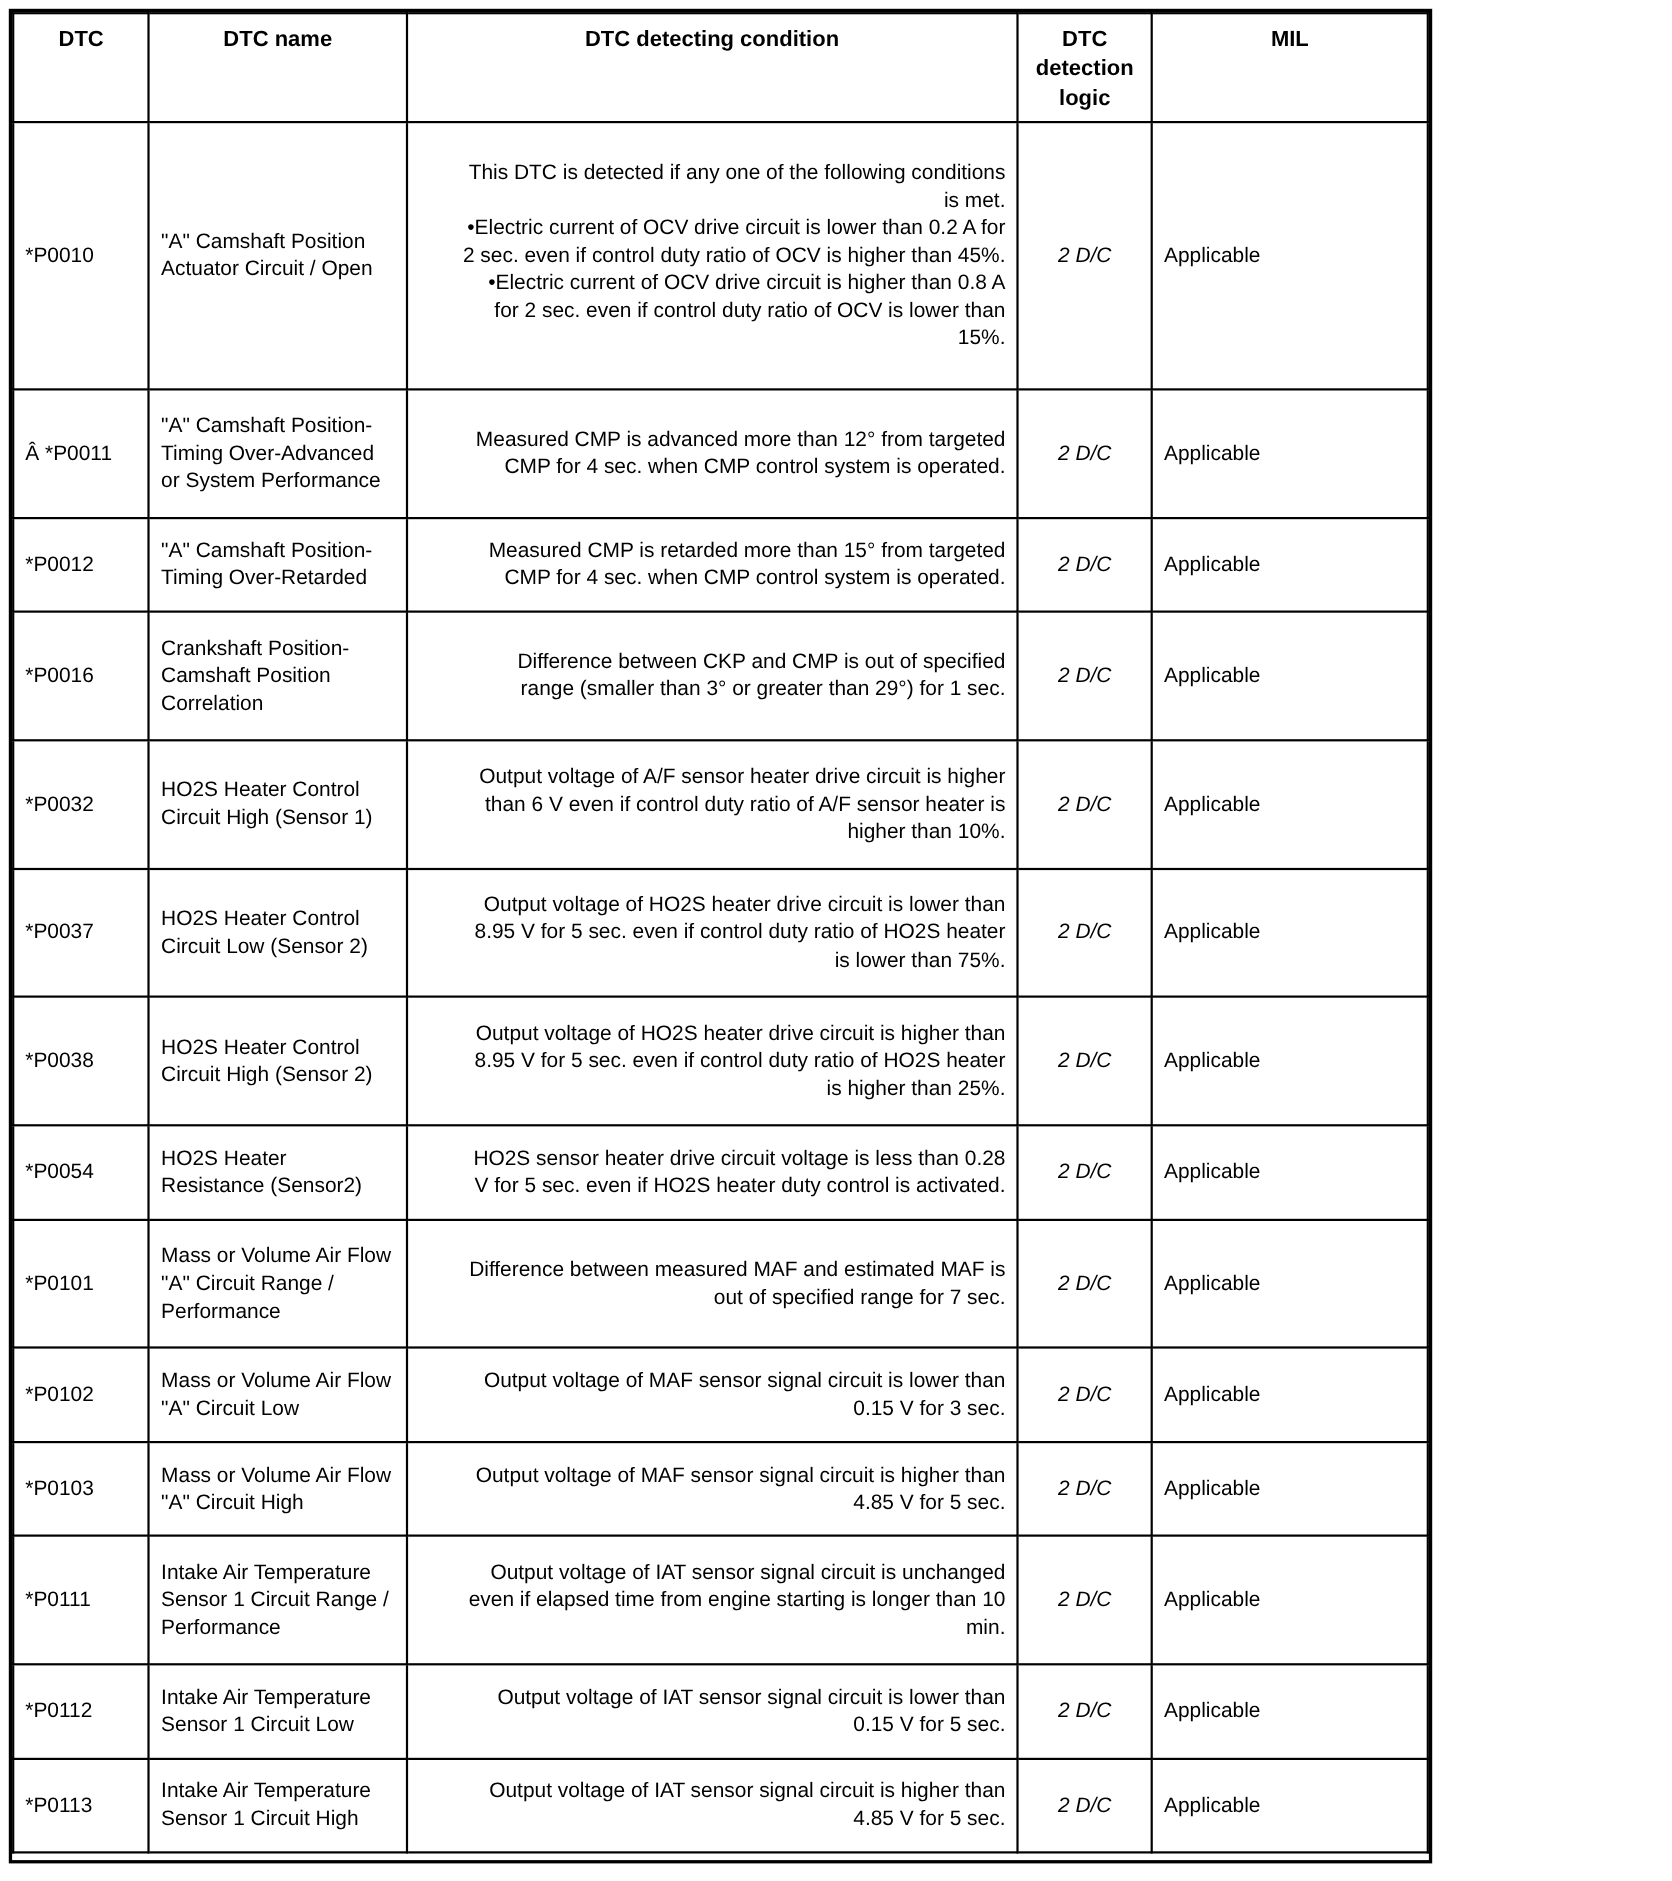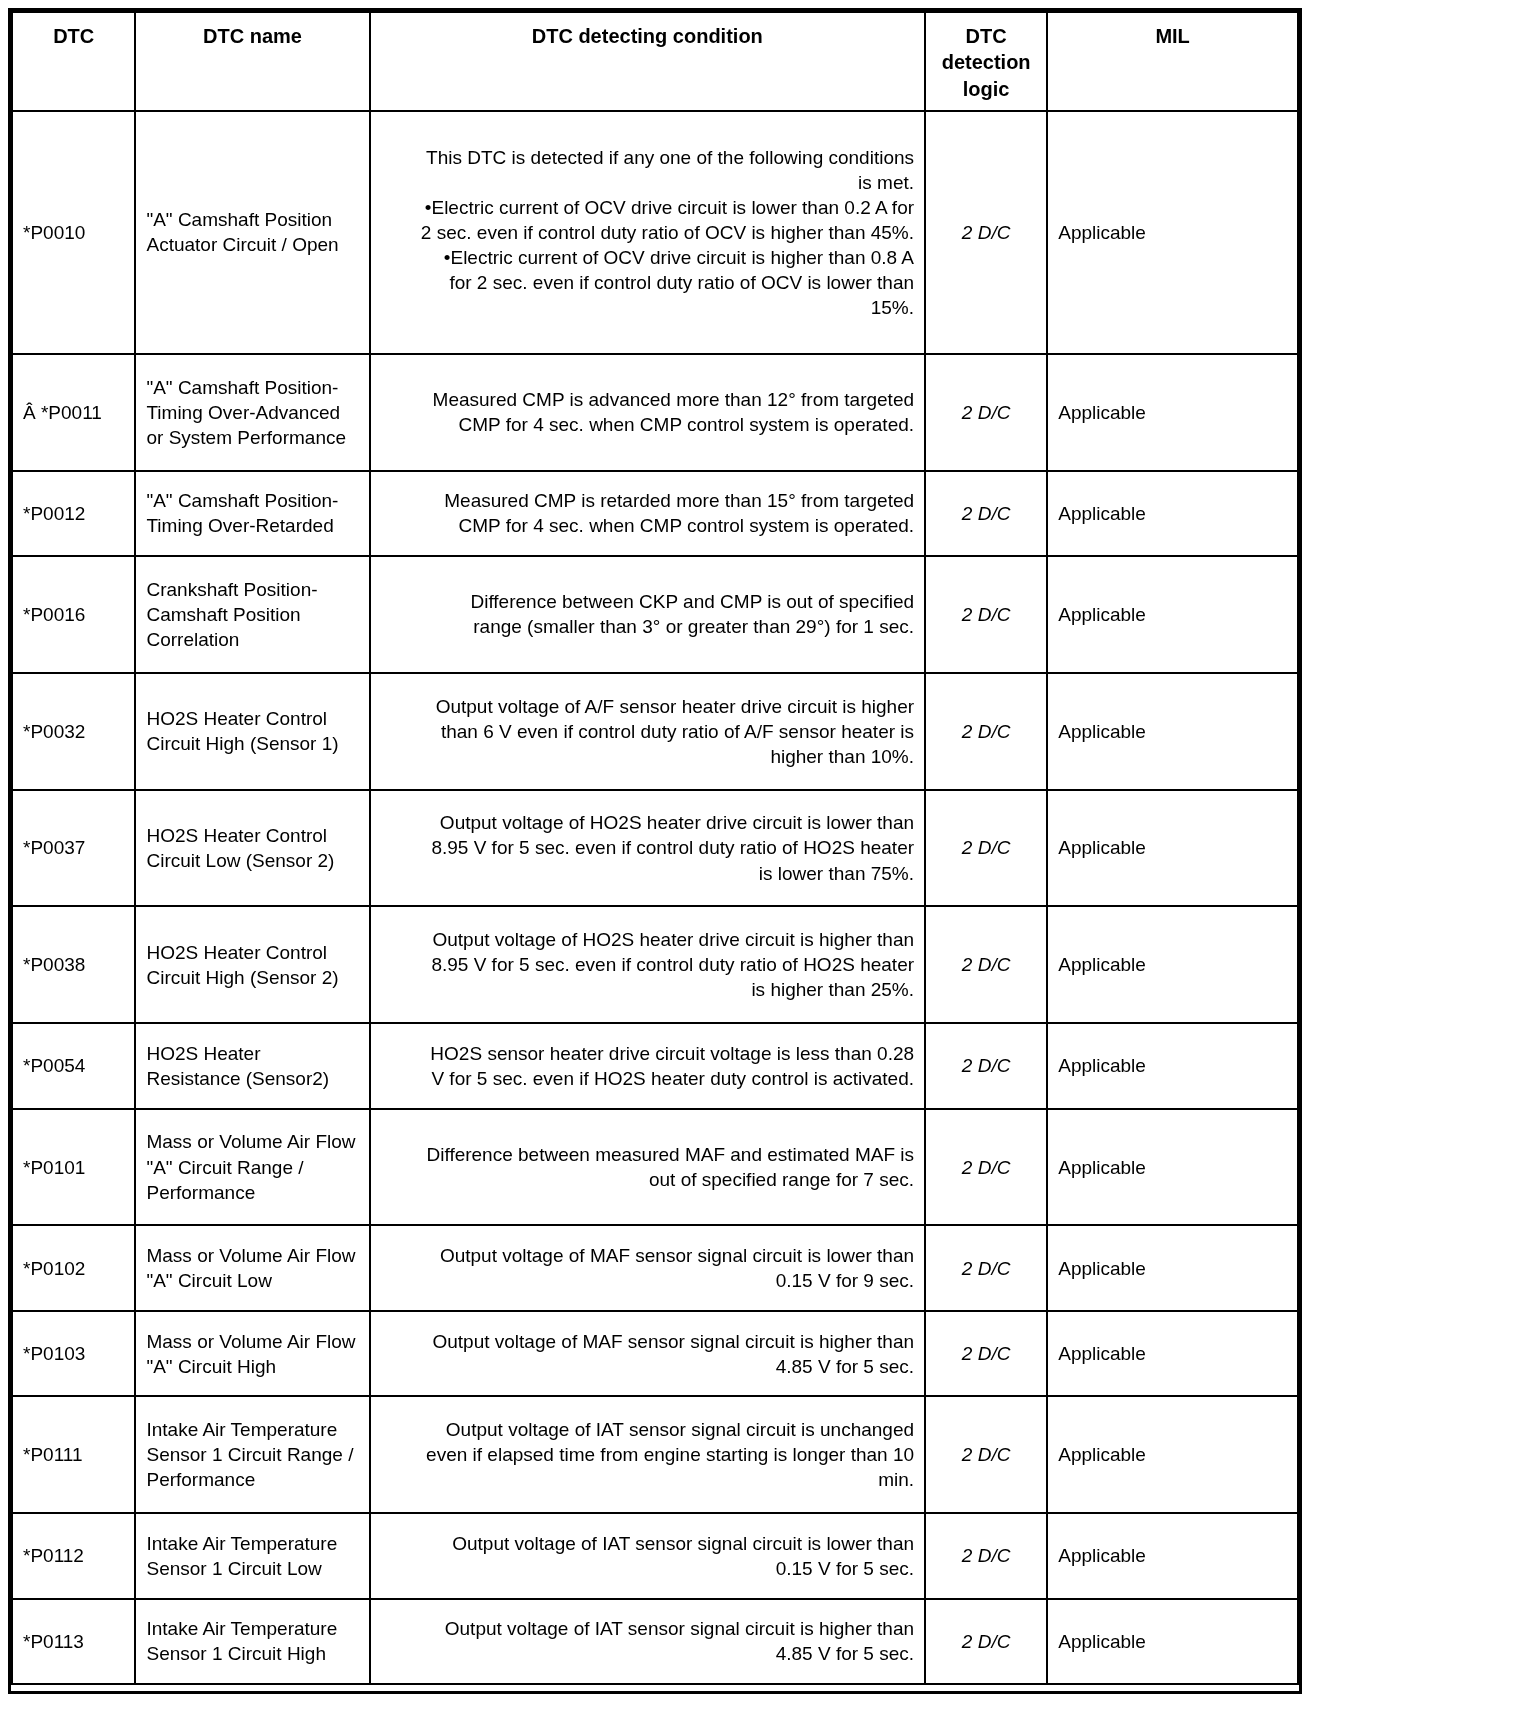--- a/index.html
+++ b/index.html
@@ -133,21 +133,21 @@
         <tr>
     <td class="c-dtc">*P0101</td>
     <td class="c-name">Mass or Volume Air Flow "A" Circuit Range / Performance</td>
     <td class="c-cond">Difference between measured MAF and estimated MAF is out of specified range for 7 sec.</td>
     <td class="c-logic">2 D/C</td>
     <td class="c-mil">Applicable</td>
   </tr>
         <tr>
     <td class="c-dtc">*P0102</td>
     <td class="c-name">Mass or Volume Air Flow "A" Circuit Low</td>
-    <td class="c-cond">Output voltage of MAF sensor signal circuit is lower than 0.15 V for 9 sec.</td>
+    <td class="c-cond">Output voltage of MAF sensor signal circuit is lower than 0.15 V for 3 sec.</td>
     <td class="c-logic">2 D/C</td>
     <td class="c-mil">Applicable</td>
   </tr>
         <tr>
     <td class="c-dtc">*P0103</td>
     <td class="c-name">Mass or Volume Air Flow "A" Circuit High</td>
     <td class="c-cond">Output voltage of MAF sensor signal circuit is higher than 4.85 V for 5 sec.</td>
     <td class="c-logic">2 D/C</td>
     <td class="c-mil">Applicable</td>
   </tr>

